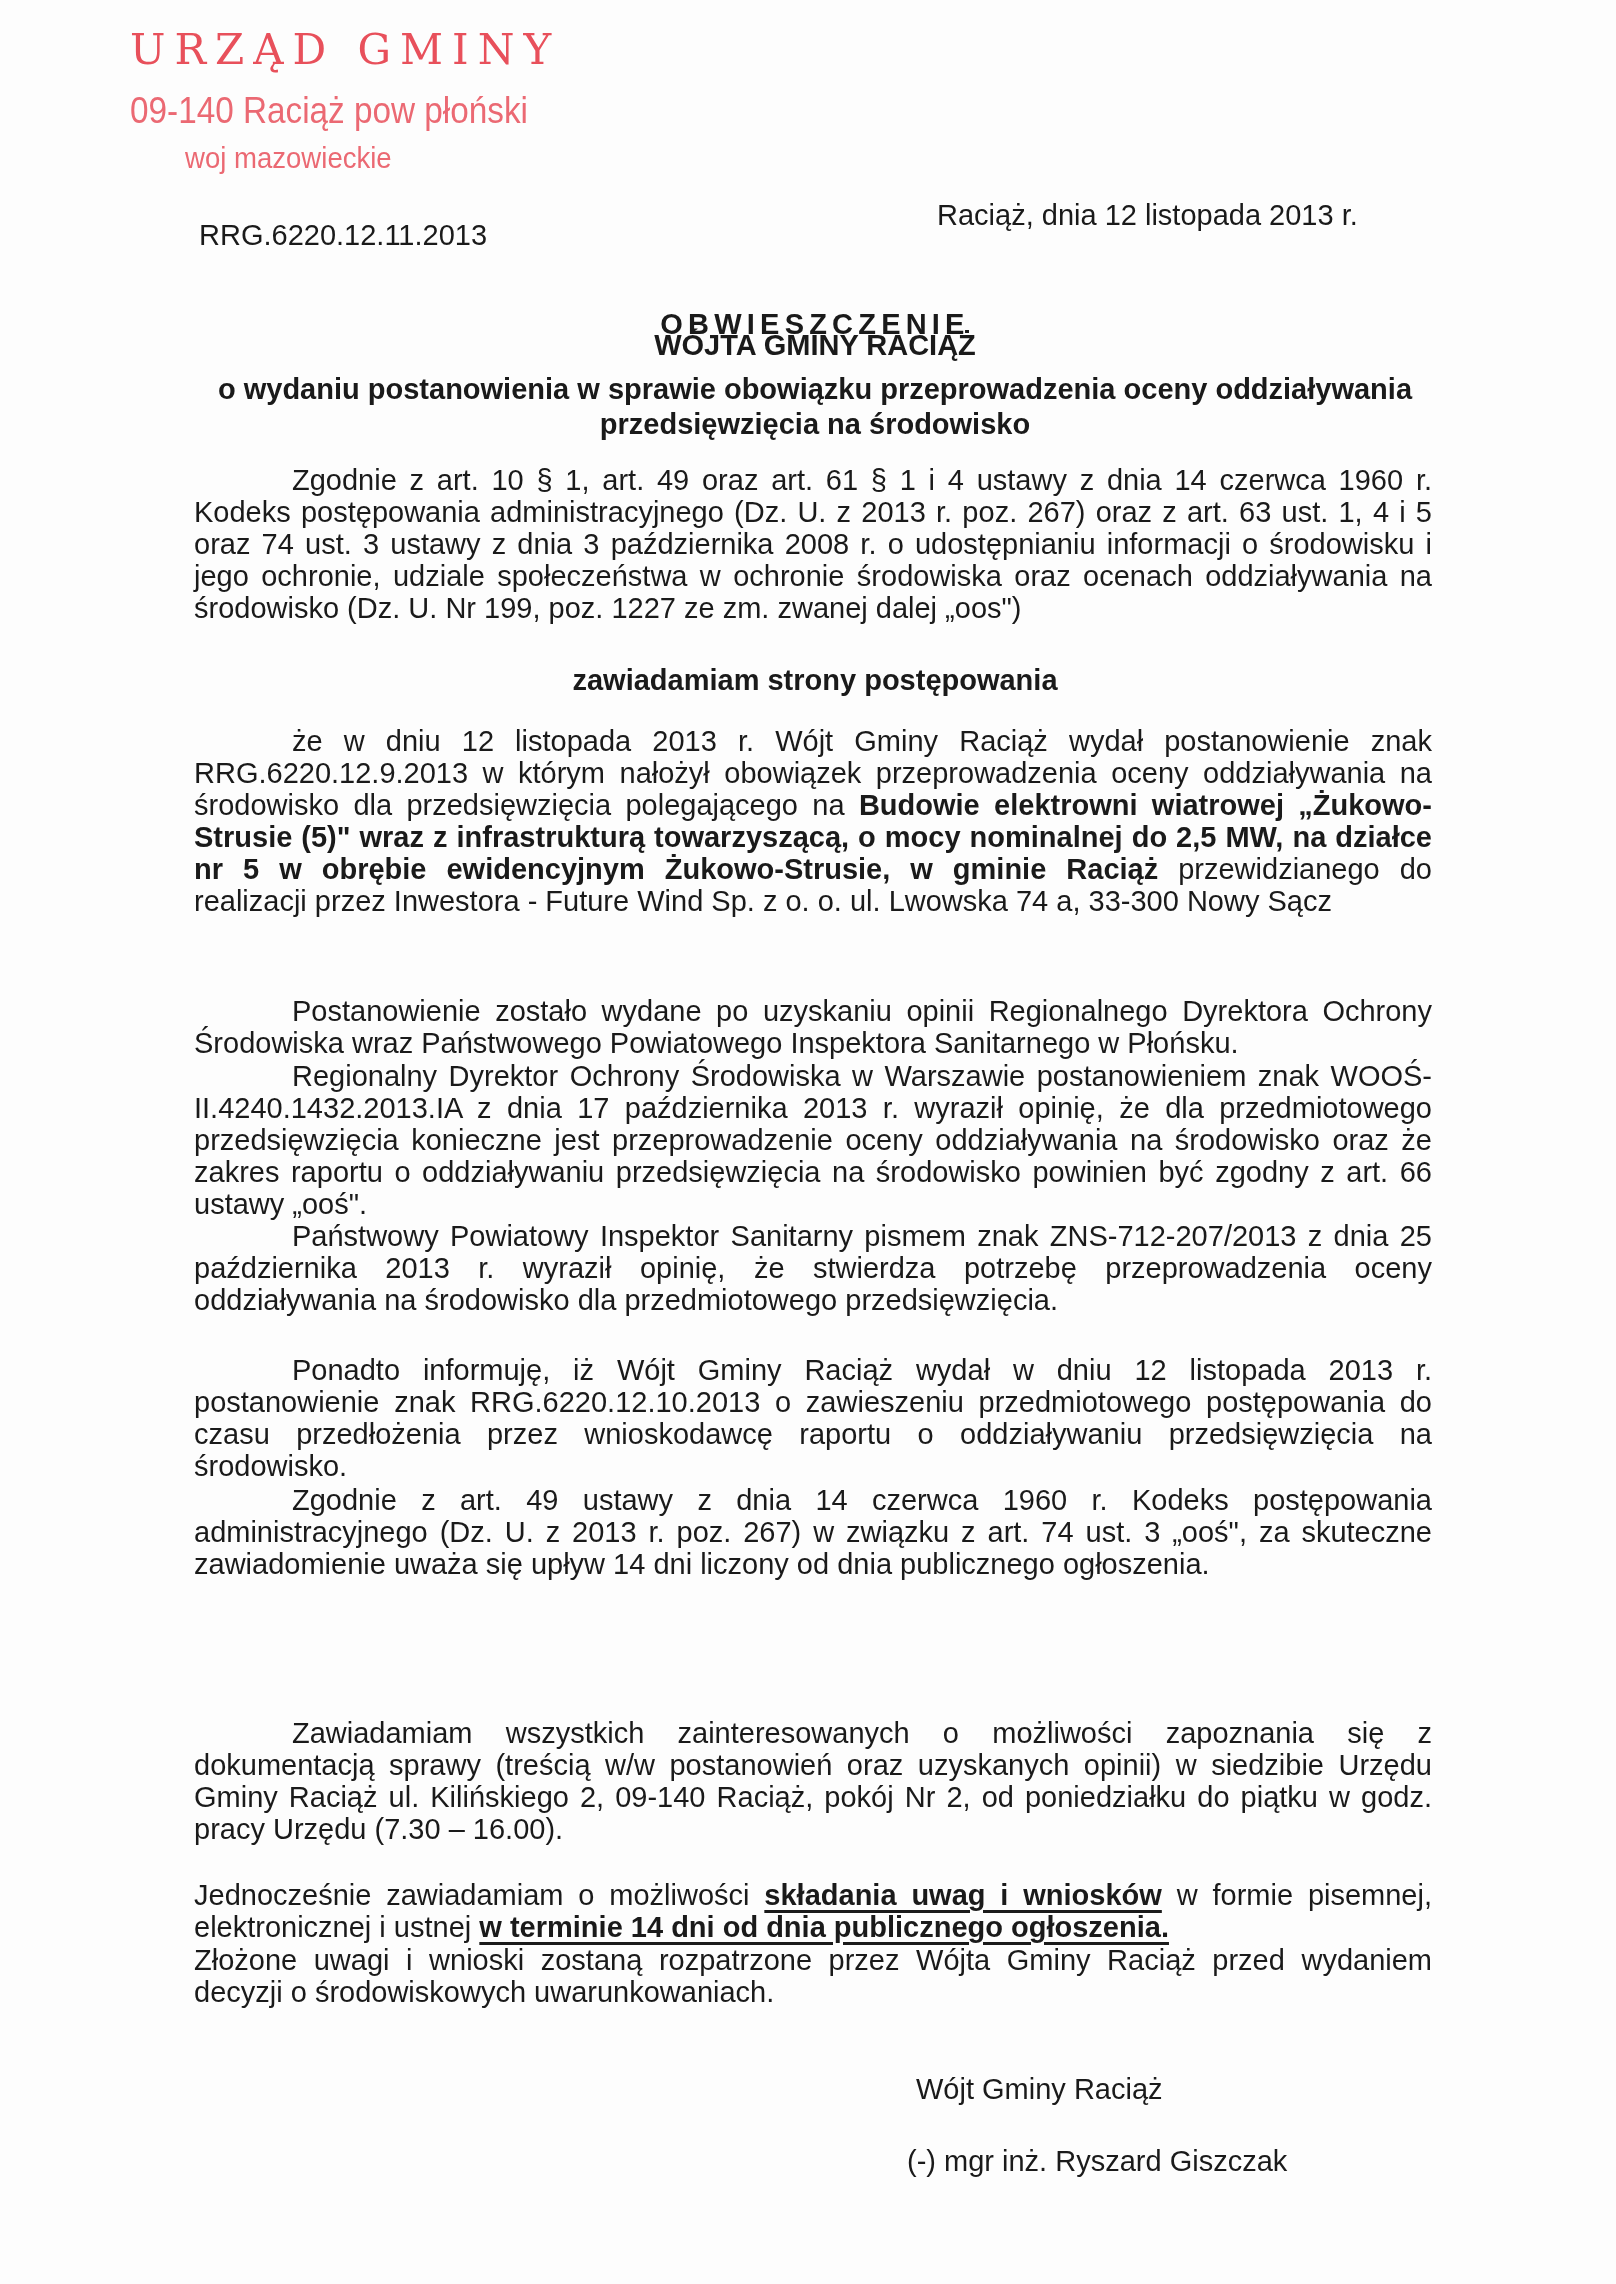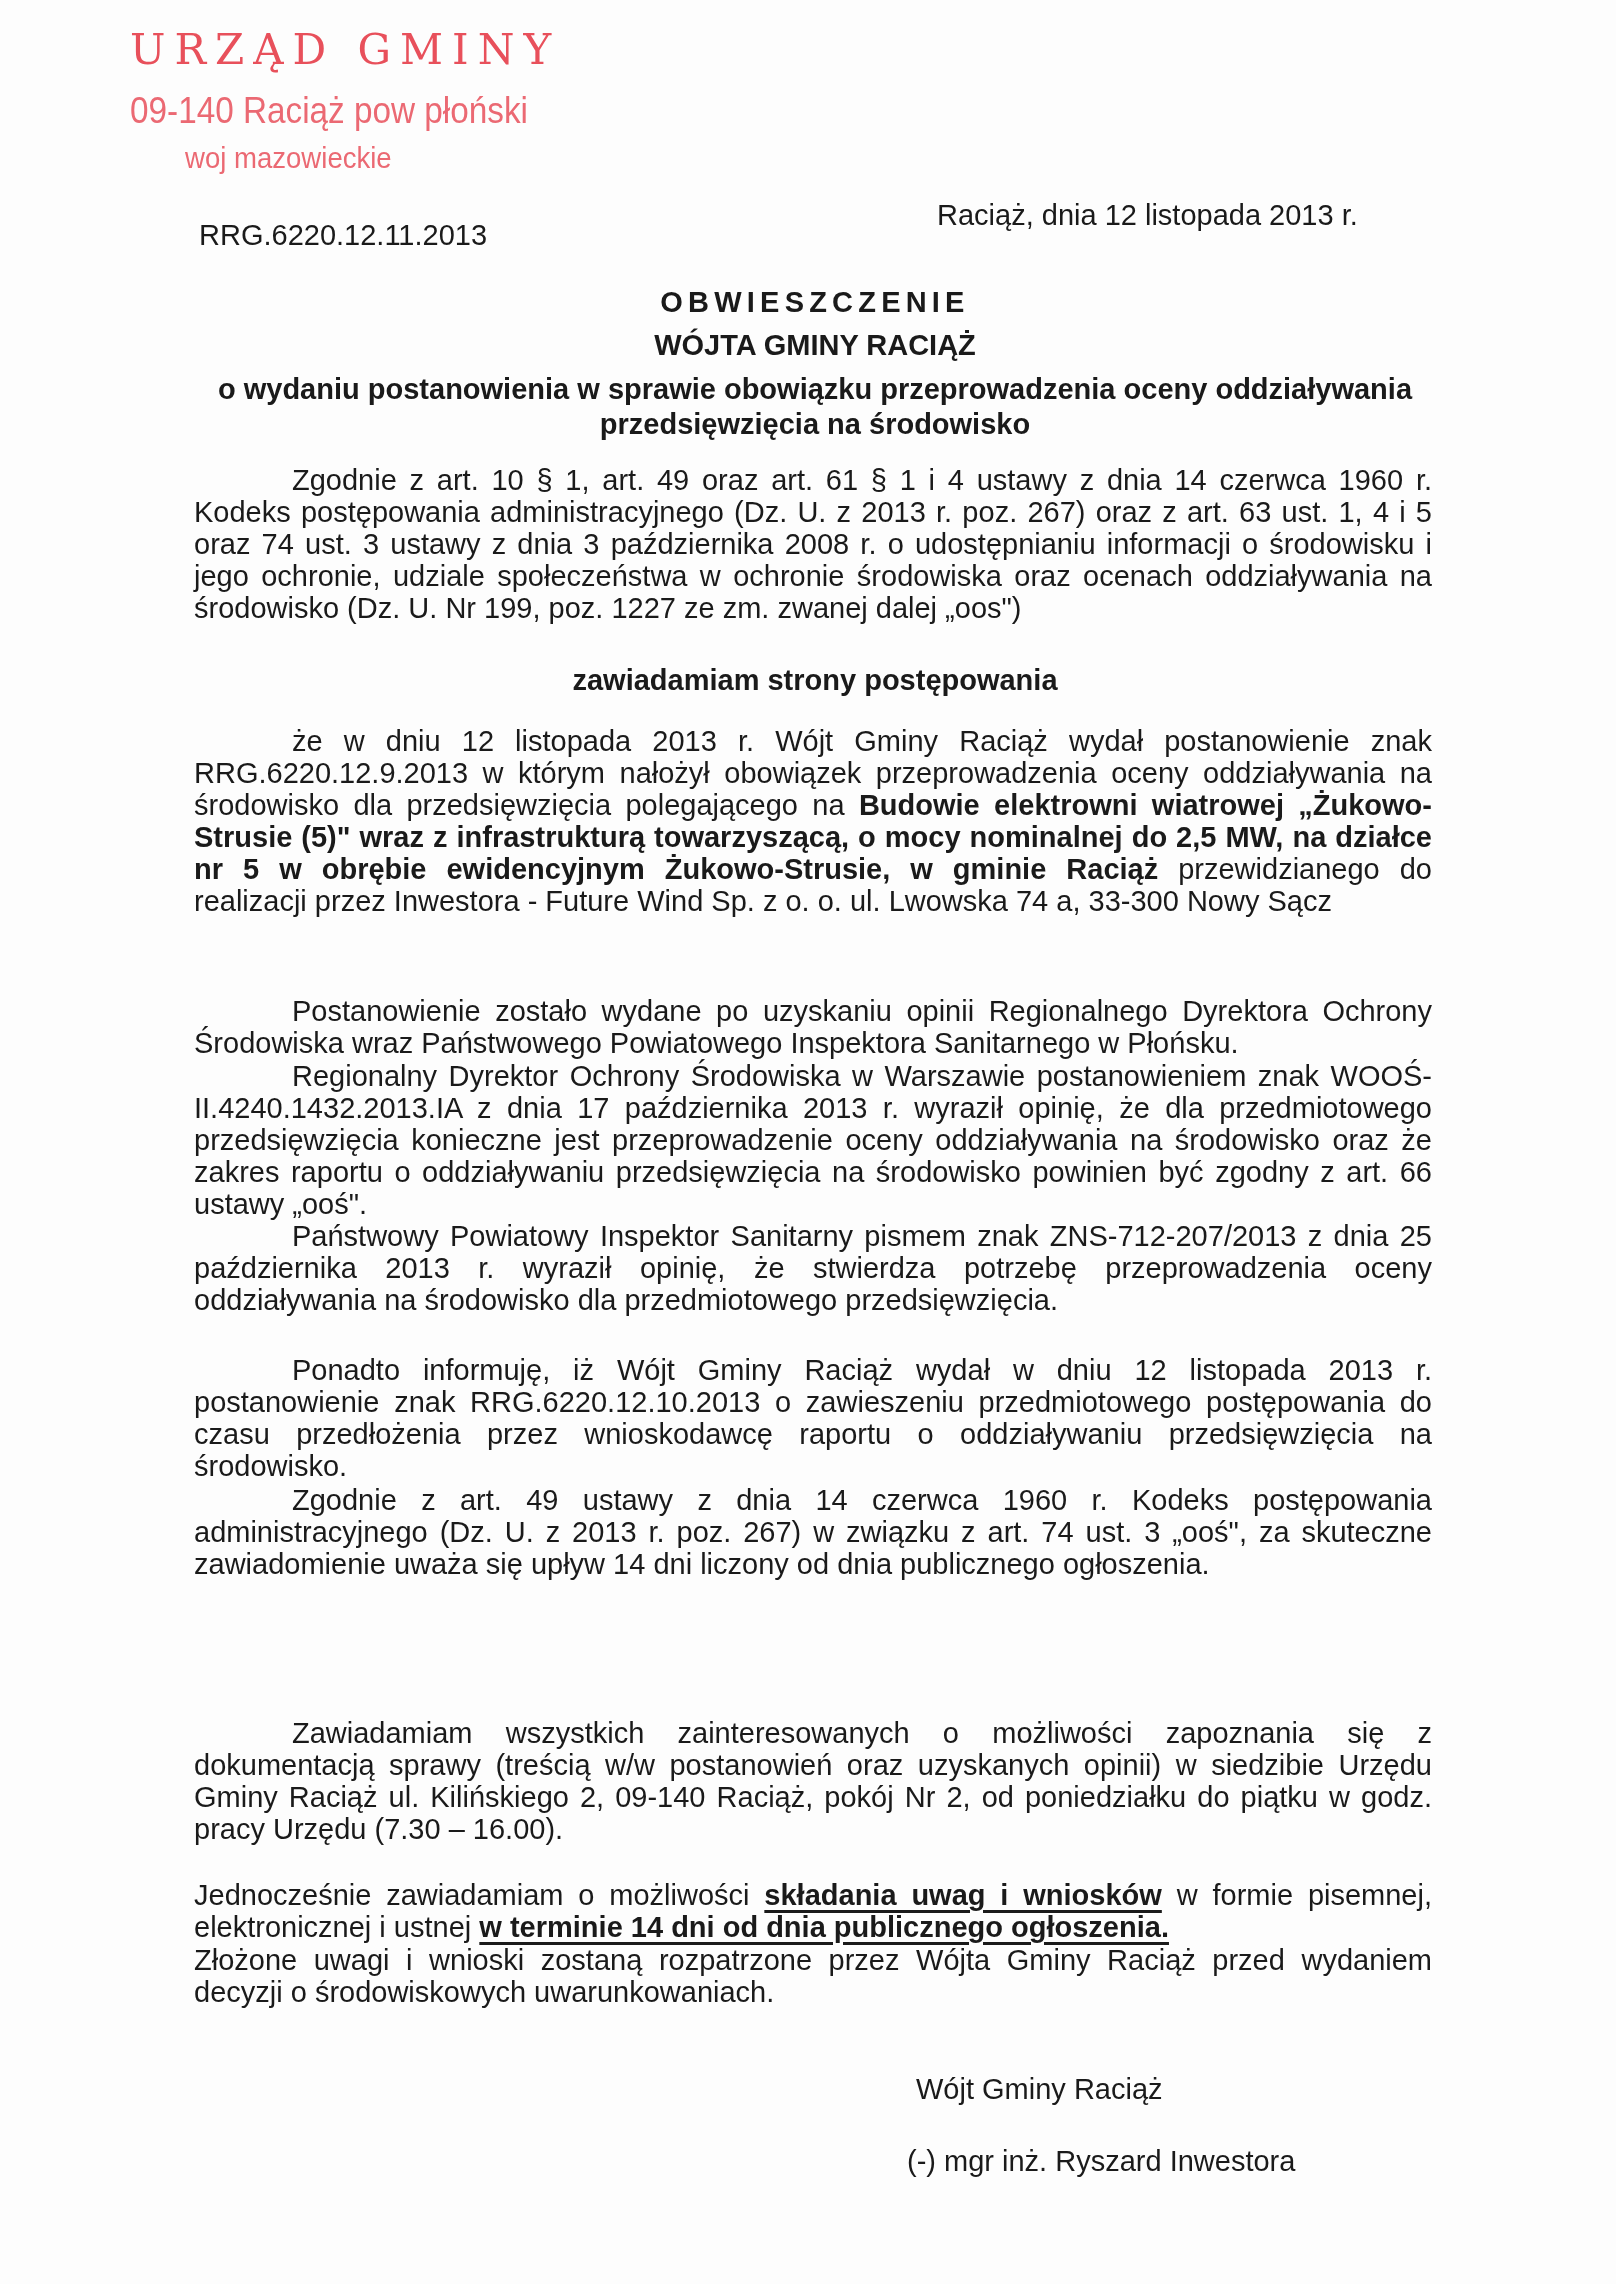--- a/index.html
+++ b/index.html
@@ -6,21 +6,21 @@
     body { width: 1617px; height: 2284px; position: relative; overflow: hidden; color: #1a1a1a; }
     .page { position: absolute; left: 0; top: 0; width: 1617px; height: 2284px; background: #fdfdfd; padding-left: 33px; }
     .stamp { position: absolute; left: 104px; top: 11.7px; color: #e8505b; }
     .stamp-line1 { font-family: "DejaVu Serif", serif; font-size: 42px; letter-spacing: 9px; position: absolute; left: 26px; top: 13px; white-space: nowrap; }
     .stamp-line2 { font-family: "Liberation Sans", sans-serif; font-size: 37px; position: absolute; left: 26px; top: 78px; white-space: nowrap; transform: scaleX(0.9); transform-origin: left; opacity: 0.85; }
     .stamp-line3 { font-family: "Liberation Sans", sans-serif; font-size: 29px; position: absolute; left: 81px; top: 130px; white-space: nowrap; transform: scaleX(0.95); transform-origin: left; opacity: 0.85; }
     .sans { font-family: "Liberation Sans", sans-serif; }
     .ref { position: absolute; left: 199px; top: 219px; font-size: 29px; }
     .date { position: absolute; left: 929px; top: 199px; font-size: 29px; margin-left: 8px; }
     .heading { position: absolute; left: 163px; width: 1304px; text-align: center; font-weight: bold; }
-    .h1 { top: 286px; font-size: 29px; letter-spacing: 5.2px; }
+    .h1 { top: 308px; font-size: 29px; letter-spacing: 5.2px; }
     .h2 { top: 329px; font-size: 29px; }
     .h3 { top: 372px; font-size: 29px; line-height: 35px; }
     .block { position: absolute; left: 194px; width: 1238px; font-size: 29px; line-height: 32px; text-align: justify; }
     .indent { text-indent: 98px; }
     .center-bold { position: absolute; left: 163px; width: 1304px; text-align: center; font-weight: bold; font-size: 29px; }
     .b { font-weight: bold; }
     .u { text-decoration: underline; text-decoration-thickness: 2.6px; text-underline-offset: 5.2px; }
     .sig { position: absolute; font-size: 29px; white-space: nowrap; }
   </style>
 </head>
@@ -59,16 +59,16 @@
   <div class="block sans indent" style="top: 1484px;">Zgodnie z art. 49 ustawy z dnia 14 czerwca 1960 r. Kodeks postępowania administracyjnego (Dz. U. z 2013 r. poz. 267) w związku z art. 74 ust. 3 „ooś", za skuteczne zawiadomienie uważa się upływ 14 dni liczony od dnia publicznego ogłoszenia.</div>
 
   <div class="block sans indent" style="top: 1717px;">Zawiadamiam wszystkich zainteresowanych o możliwości zapoznania się z dokumentacją sprawy (treścią w/w postanowień oraz uzyskanych opinii) w siedzibie Urzędu Gminy Raciąż ul. Kilińskiego 2, 09-140 Raciąż, pokój Nr 2, od poniedziałku do piątku w godz. pracy Urzędu (7.30 – 16.00).</div>
 
   <div class="block sans" style="top: 1879px;">
     <span>Jednocześnie zawiadamiam o możliwości </span><span class="b u">składania uwag i wniosków</span><span> w formie pisemnej, elektronicznej i ustnej </span><span class="b u">w terminie 14 dni od dnia publicznego ogłoszenia.</span>
   </div>
   <div class="block sans" style="top: 1944px;">Złożone uwagi i wnioski zostaną rozpatrzone przez Wójta Gminy Raciąż przed wydaniem decyzji o środowiskowych uwarunkowaniach.</div>
 
   <div class="sig sans" style="left: 916px; top: 2073px;">Wójt Gminy Raciąż</div>
-  <div class="sig sans" style="left: 907px; top: 2145px;">(-) mgr inż. Ryszard Inwestora</div>
+  <div class="sig sans" style="left: 907px; top: 2145px;">(-) mgr inż. Ryszard Giszczak</div>
 
 </div>
 
 
 </body></html>

